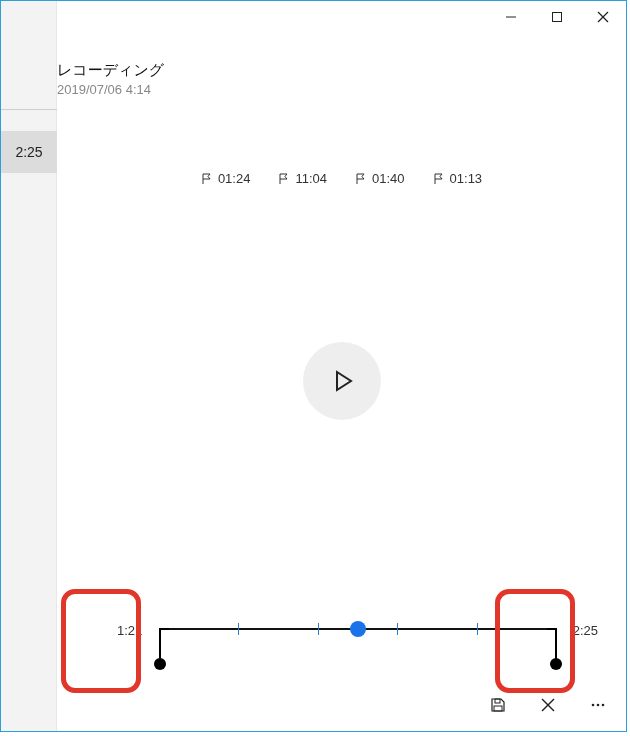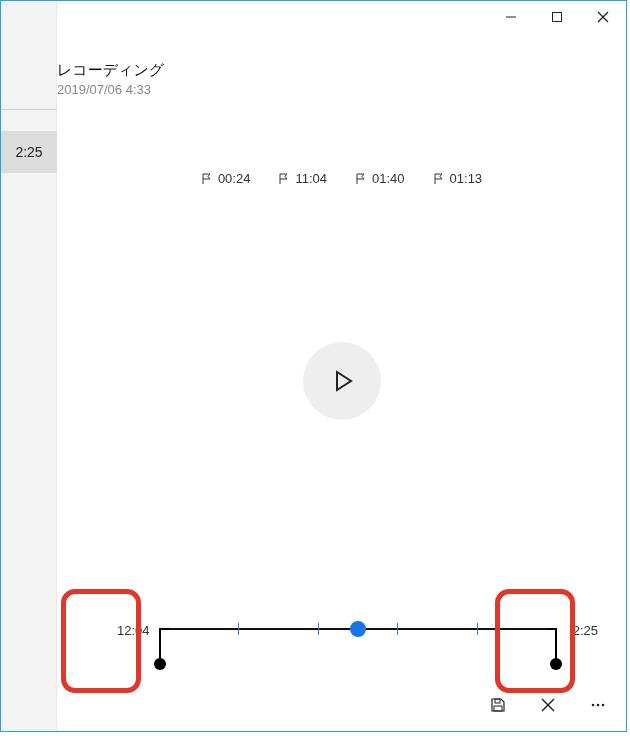--- a/index.html
+++ b/index.html
@@ -129,31 +129,31 @@
           <line x1="1" y1="1" x2="11" y2="11" stroke="#222" stroke-width="1.2"></line>
           <line x1="11" y1="1" x2="1" y2="11" stroke="#222" stroke-width="1.2"></line>
         </svg>
     </div>
   </div>
 
   <div class="main">
 
     <div class="header">
       <div class="title">レコーディング</div>
-      <div class="subtitle">2019/07/06 4:33</div>
+      <div class="subtitle">2019/07/06 4:14</div>
     </div>
 
     <div class="markers">
       <span class="marker">
         <span>
             <svg width="12" height="12" viewBox="0 0 12 12">
               <path d="M2 1 L2 11 M2 1 L9 1 L7 3.5 L9 6 L2 6" fill="none" stroke="#333" stroke-width="1"></path>
             </svg>
           </span>
-        <span>00:24</span>
+        <span>01:24</span>
       </span>
       <span class="marker">
         <span>
             <svg width="12" height="12" viewBox="0 0 12 12">
               <path d="M2 1 L2 11 M2 1 L9 1 L7 3.5 L9 6 L2 6" fill="none" stroke="#333" stroke-width="1"></path>
             </svg>
           </span>
         <span>11:04</span>
       </span>
       <span class="marker">
@@ -174,21 +174,21 @@
       </span>
     </div>
 
     <div class="play-btn">
       <svg width="28" height="28" viewBox="0 0 28 28">
         <polygon points="9,5 23,14 9,23" fill="none" stroke="#222" stroke-width="2"></polygon>
       </svg>
     </div>
 
     <div class="timeline-area">
-      <div class="time-start">12:04</div>
+      <div class="time-start">1:21</div>
       <div class="time-end">2:25</div>
       <div class="track-wrap">
         <div class="track"></div>
         <div id="ticks">
             <div class="tick" style="left: 20%;"></div>
             <div class="tick" style="left: 40%;"></div>
             <div class="tick" style="left: 60%;"></div>
             <div class="tick" style="left: 80%;"></div>
           </div>
         <div class="playhead" id="playhead" style="left: 50%;"></div>

